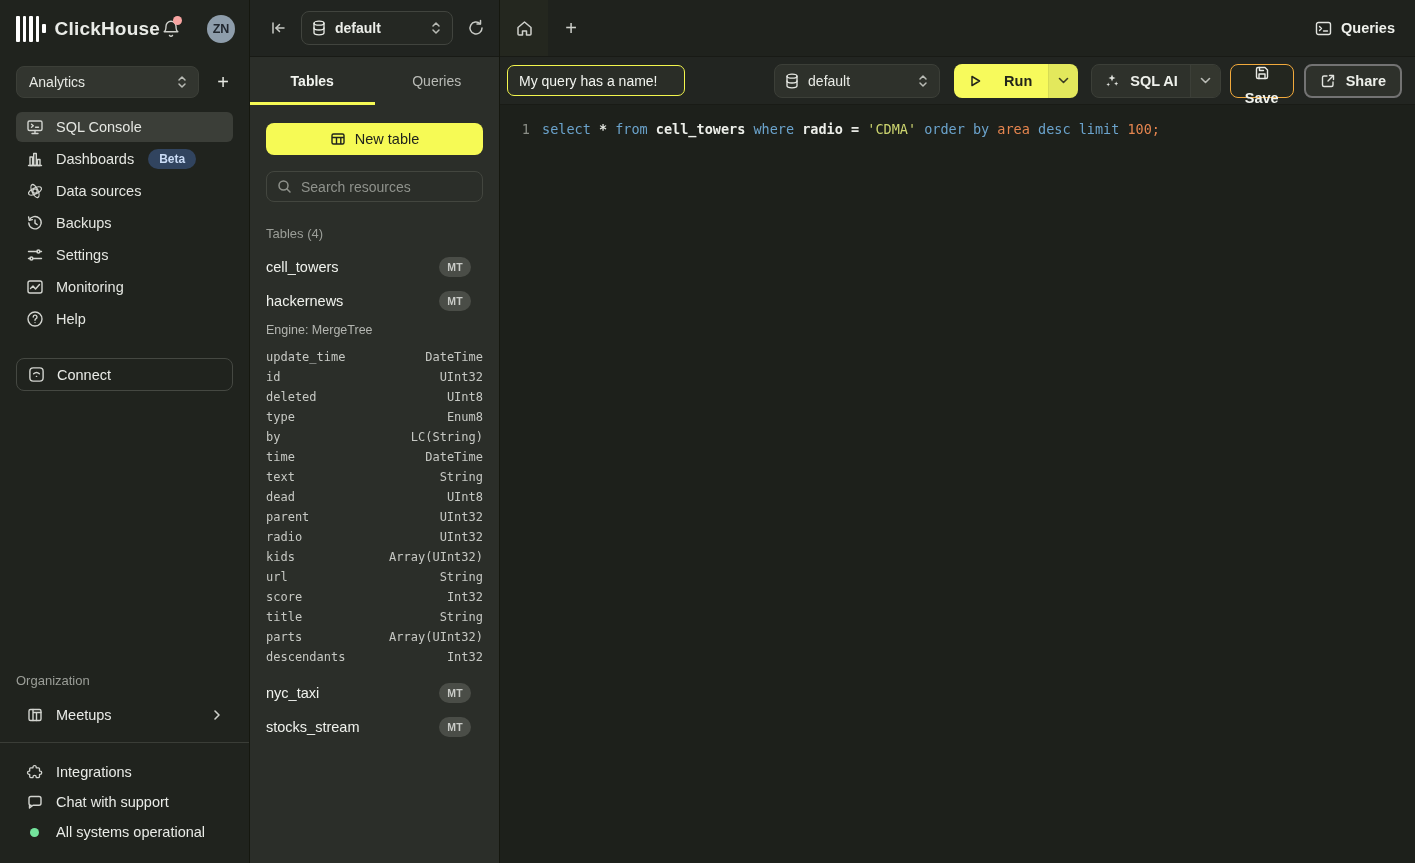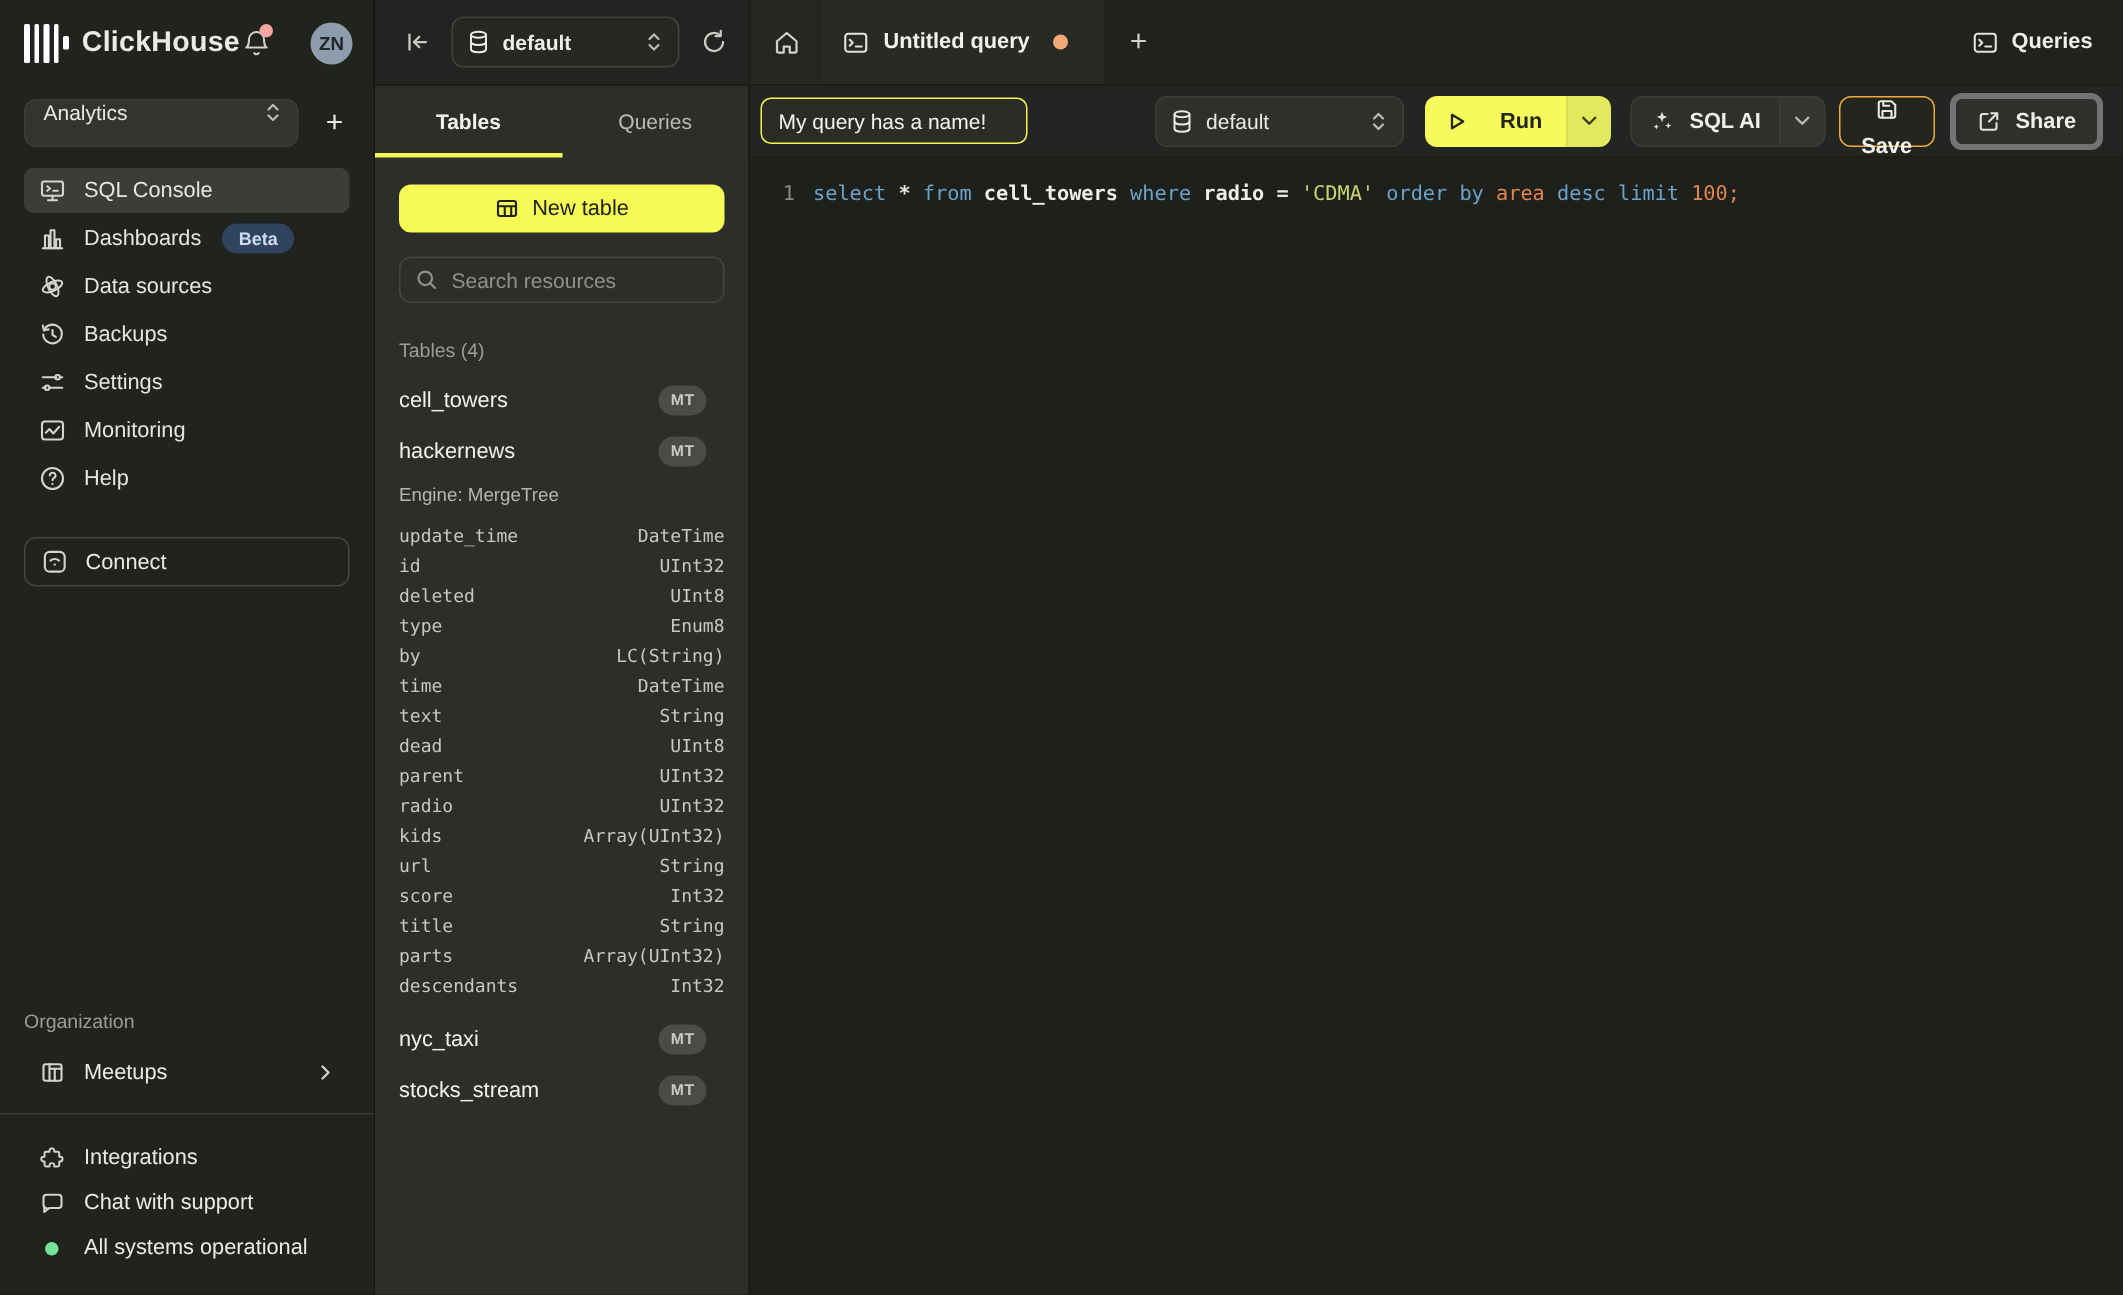--- a/index.html
+++ b/index.html
@@ -18,21 +18,21 @@
   .logo-bars i.dot{height:9px;}
   .brand-name { font-size:19px; font-weight:700; letter-spacing:.2px; }
   .side-head-right { margin-left:auto; display:flex; align-items:center; gap:26px; }
   .bell-wrap { position:relative; width:20px; height:22px; color:#cfd1cc; }
   .bell-dot { position:absolute; top:-2px; right:-1px; width:9px; height:9px; border-radius:50%; background:#f8a5a2; }
   .avatar { width:28px; height:28px; border-radius:50%; background:#8e9dab; color:#20262e;
     font-size:12.5px; font-weight:700; display:flex; align-items:center; justify-content:center; }
 
   .workspace-row { display:flex; align-items:center; gap:14px; padding:9px 16px 14px 16px; }
   .workspace-select { flex:1; height:32px; background:#32352f; border:1px solid #3c3f38; border-radius:8px;
-    display:flex; padding:0 10px 0 12px; font-size:14px; color:#e6e8e3; cursor:pointer; }
+    display:flex; align-items:center; padding:0 10px 0 12px; font-size:14px; color:#e6e8e3; cursor:pointer; }
   .workspace-select .chev { margin-left:auto; color:#b9bbb5; }
   .plus-btn { font-size:20px; color:#e6e8e3; width:20px; text-align:center; cursor:pointer; }
 
   .nav { padding:0 16px; }
   .nav-item { height:30px; margin-bottom:2px; display:flex; align-items:center; gap:12px; padding:0 10px;
     border-radius:6px; font-size:14.5px; color:#e4e6e1; cursor:pointer; }
   .nav-item.active { background:#3b3e38; }
   .nav-item .ic { width:18px; height:18px; color:#d2d4cf; display:flex; }
   .beta-badge { margin-left:2px; background:#31445f; color:#cadcf6; font-size:12px; font-weight:700;
     padding:3px 11px; border-radius:11px; }
@@ -119,21 +119,21 @@
     border-left:1px solid #d6db54; }
   .sqlai-btn { margin-left:13px; height:34px; background:#2e312b; border:1px solid #3c3f38; border-radius:8px;
     display:flex; align-items:center; overflow:hidden; cursor:pointer; }
   .sqlai-main { display:flex; align-items:center; gap:10px; padding:0 12px; font-size:14.5px; font-weight:700; color:#eef0eb; }
   .sqlai-main .ic { display:flex; color:#dfe1dc; }
   .sqlai-caret { width:30px; align-self:stretch; background:#34372f; display:flex; align-items:center; justify-content:center;
     color:#b9bbb5; border-left:1px solid #3c3f38; }
   .save-btn { margin-left:9px; height:34px; border:1.5px solid #f1a93c; background:#23261f; border-radius:8px;
     display:flex; align-items:center; gap:9px; padding:0 14px; font-size:14.5px; font-weight:700; color:#f0f2ed; cursor:pointer;flex-direction:column; }
   .save-btn .ic { display:flex; color:#e8eae5; }
-  .share-btn { margin-left:10px; height:34px; border:4px solid #737373; background:#2e312b; border-radius:8px;
+  .share-btn { margin-left:10px; height:34px; border:2px solid #737373; background:#2e312b; border-radius:8px;
     display:flex; align-items:center; gap:10px; padding:15px 14px; font-size:14.5px; font-weight:700; color:#eef0eb; cursor:pointer; }
   .share-btn .ic { display:flex; color:#e2e4df; }
 
   .editor { flex:1; padding-top:14px; font-family:"DejaVu Sans Mono", monospace; font-size:13.5px; }
   .code-line { display:flex; line-height:21px; }
   .gutter { width:30px; text-align:right; color:#8a8d86; margin-right:12px; cursor:default; }
   .code { white-space:pre; cursor:text; }
   .tok-kw { color:#6ba3cc; }
   .tok-ident { color:#eceee9; font-weight:700; }
   .tok-op { color:#e6e8e3; font-weight:700; }
@@ -462,31 +462,20 @@
 
   <section class="main">
     <div class="main-tabbar">
       <div class="home-btn">
         <span>
           <svg width="19" height="19" viewBox="0 0 19 19" fill="none" stroke="currentColor" stroke-width="1.5" stroke-linecap="round" stroke-linejoin="round">
             <path d="M3 8.5 9.5 3 16 8.5V15a1 1 0 0 1-1 1h-3.5v-4h-4v4H4a1 1 0 0 1-1-1z"></path>
           </svg>
         </span>
       </div>
-      <div class="query-tab">
-        <span class="ic">
-          <svg width="17" height="15" viewBox="0 0 17 15" fill="none" stroke="currentColor" stroke-width="1.4" stroke-linecap="round" stroke-linejoin="round">
-            <rect x="1.5" y="1.5" width="14" height="12" rx="2"></rect>
-              <polyline points="4.5,5.5 6.5,7.5 4.5,9.5"></polyline>
-              <path d="M8.5 10h4"></path>
-          </svg>
-        </span>
-        <span class="query-tab-label">Untitled query</span>
-        <span class="unsaved-dot"></span>
-      </div>
       <div class="new-tab-btn">+</div>
       <div class="tabbar-right">
         <div class="queries-btn">
           <span class="ic">
             <svg width="17" height="15" viewBox="0 0 17 15" fill="none" stroke="currentColor" stroke-width="1.4" stroke-linecap="round" stroke-linejoin="round">
               <rect x="1.5" y="1.5" width="14" height="12" rx="2"></rect>
                 <polyline points="4.5,5.5 6.5,7.5 4.5,9.5"></polyline>
                 <path d="M8.5 10h4"></path>
             </svg>
           </span>

